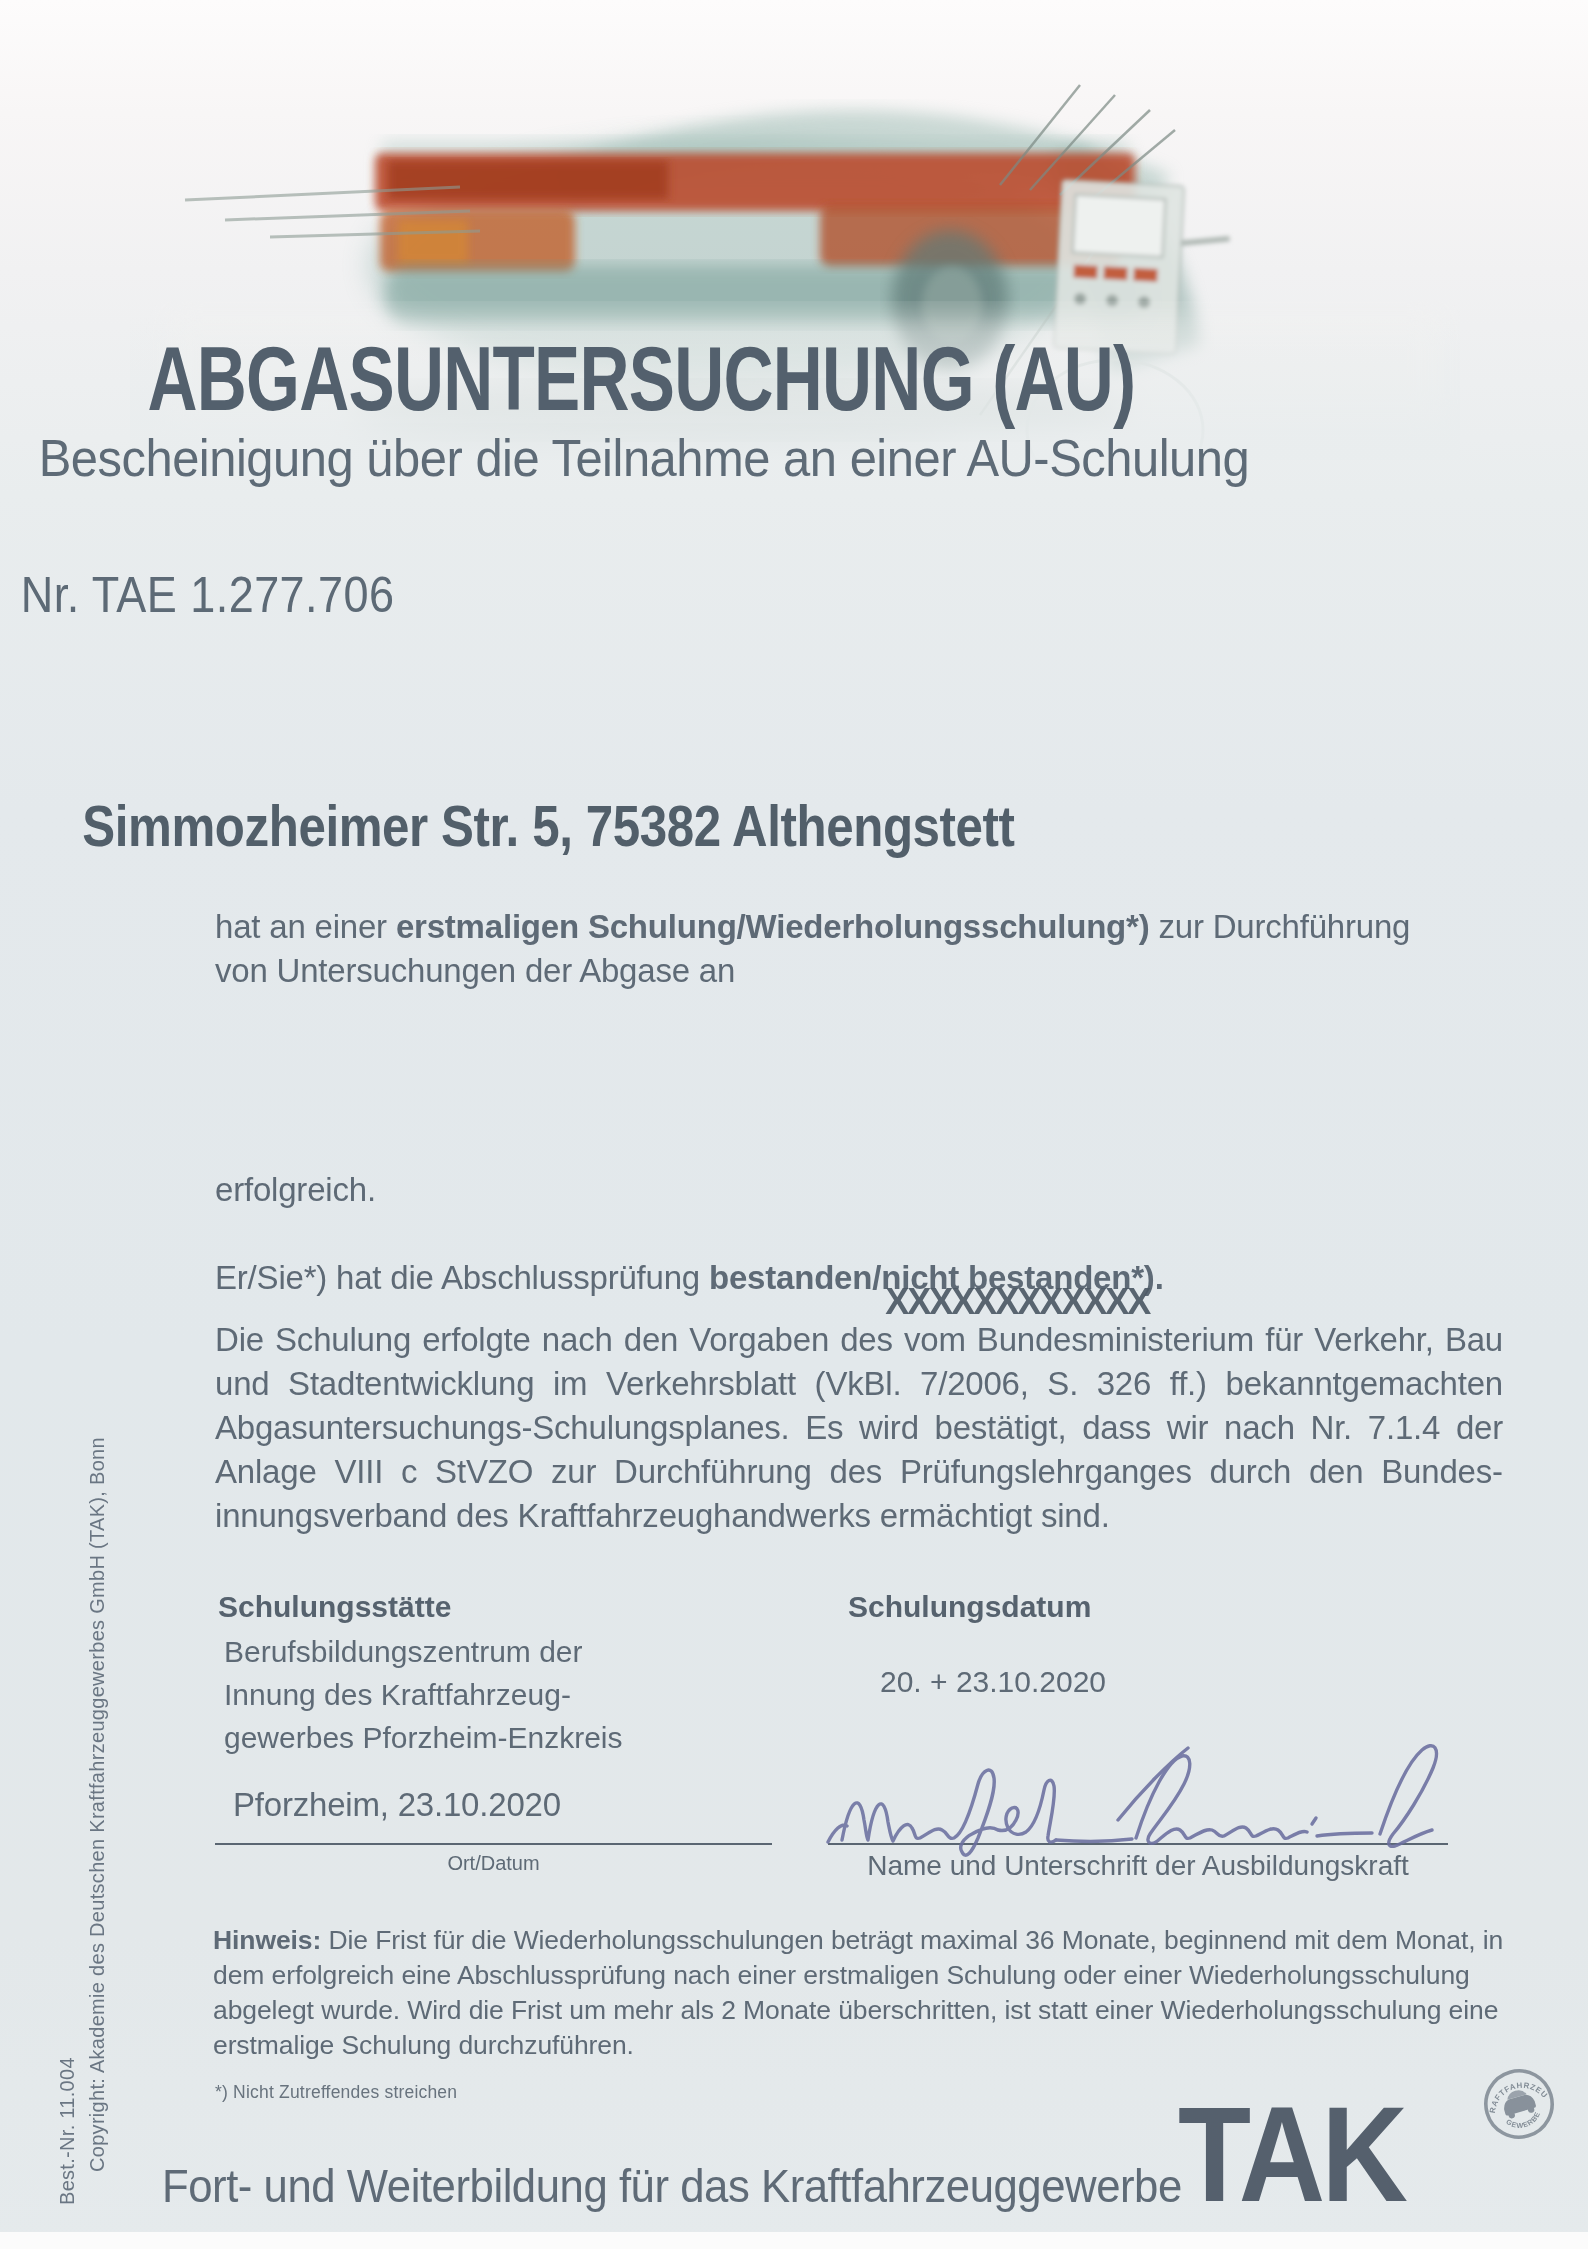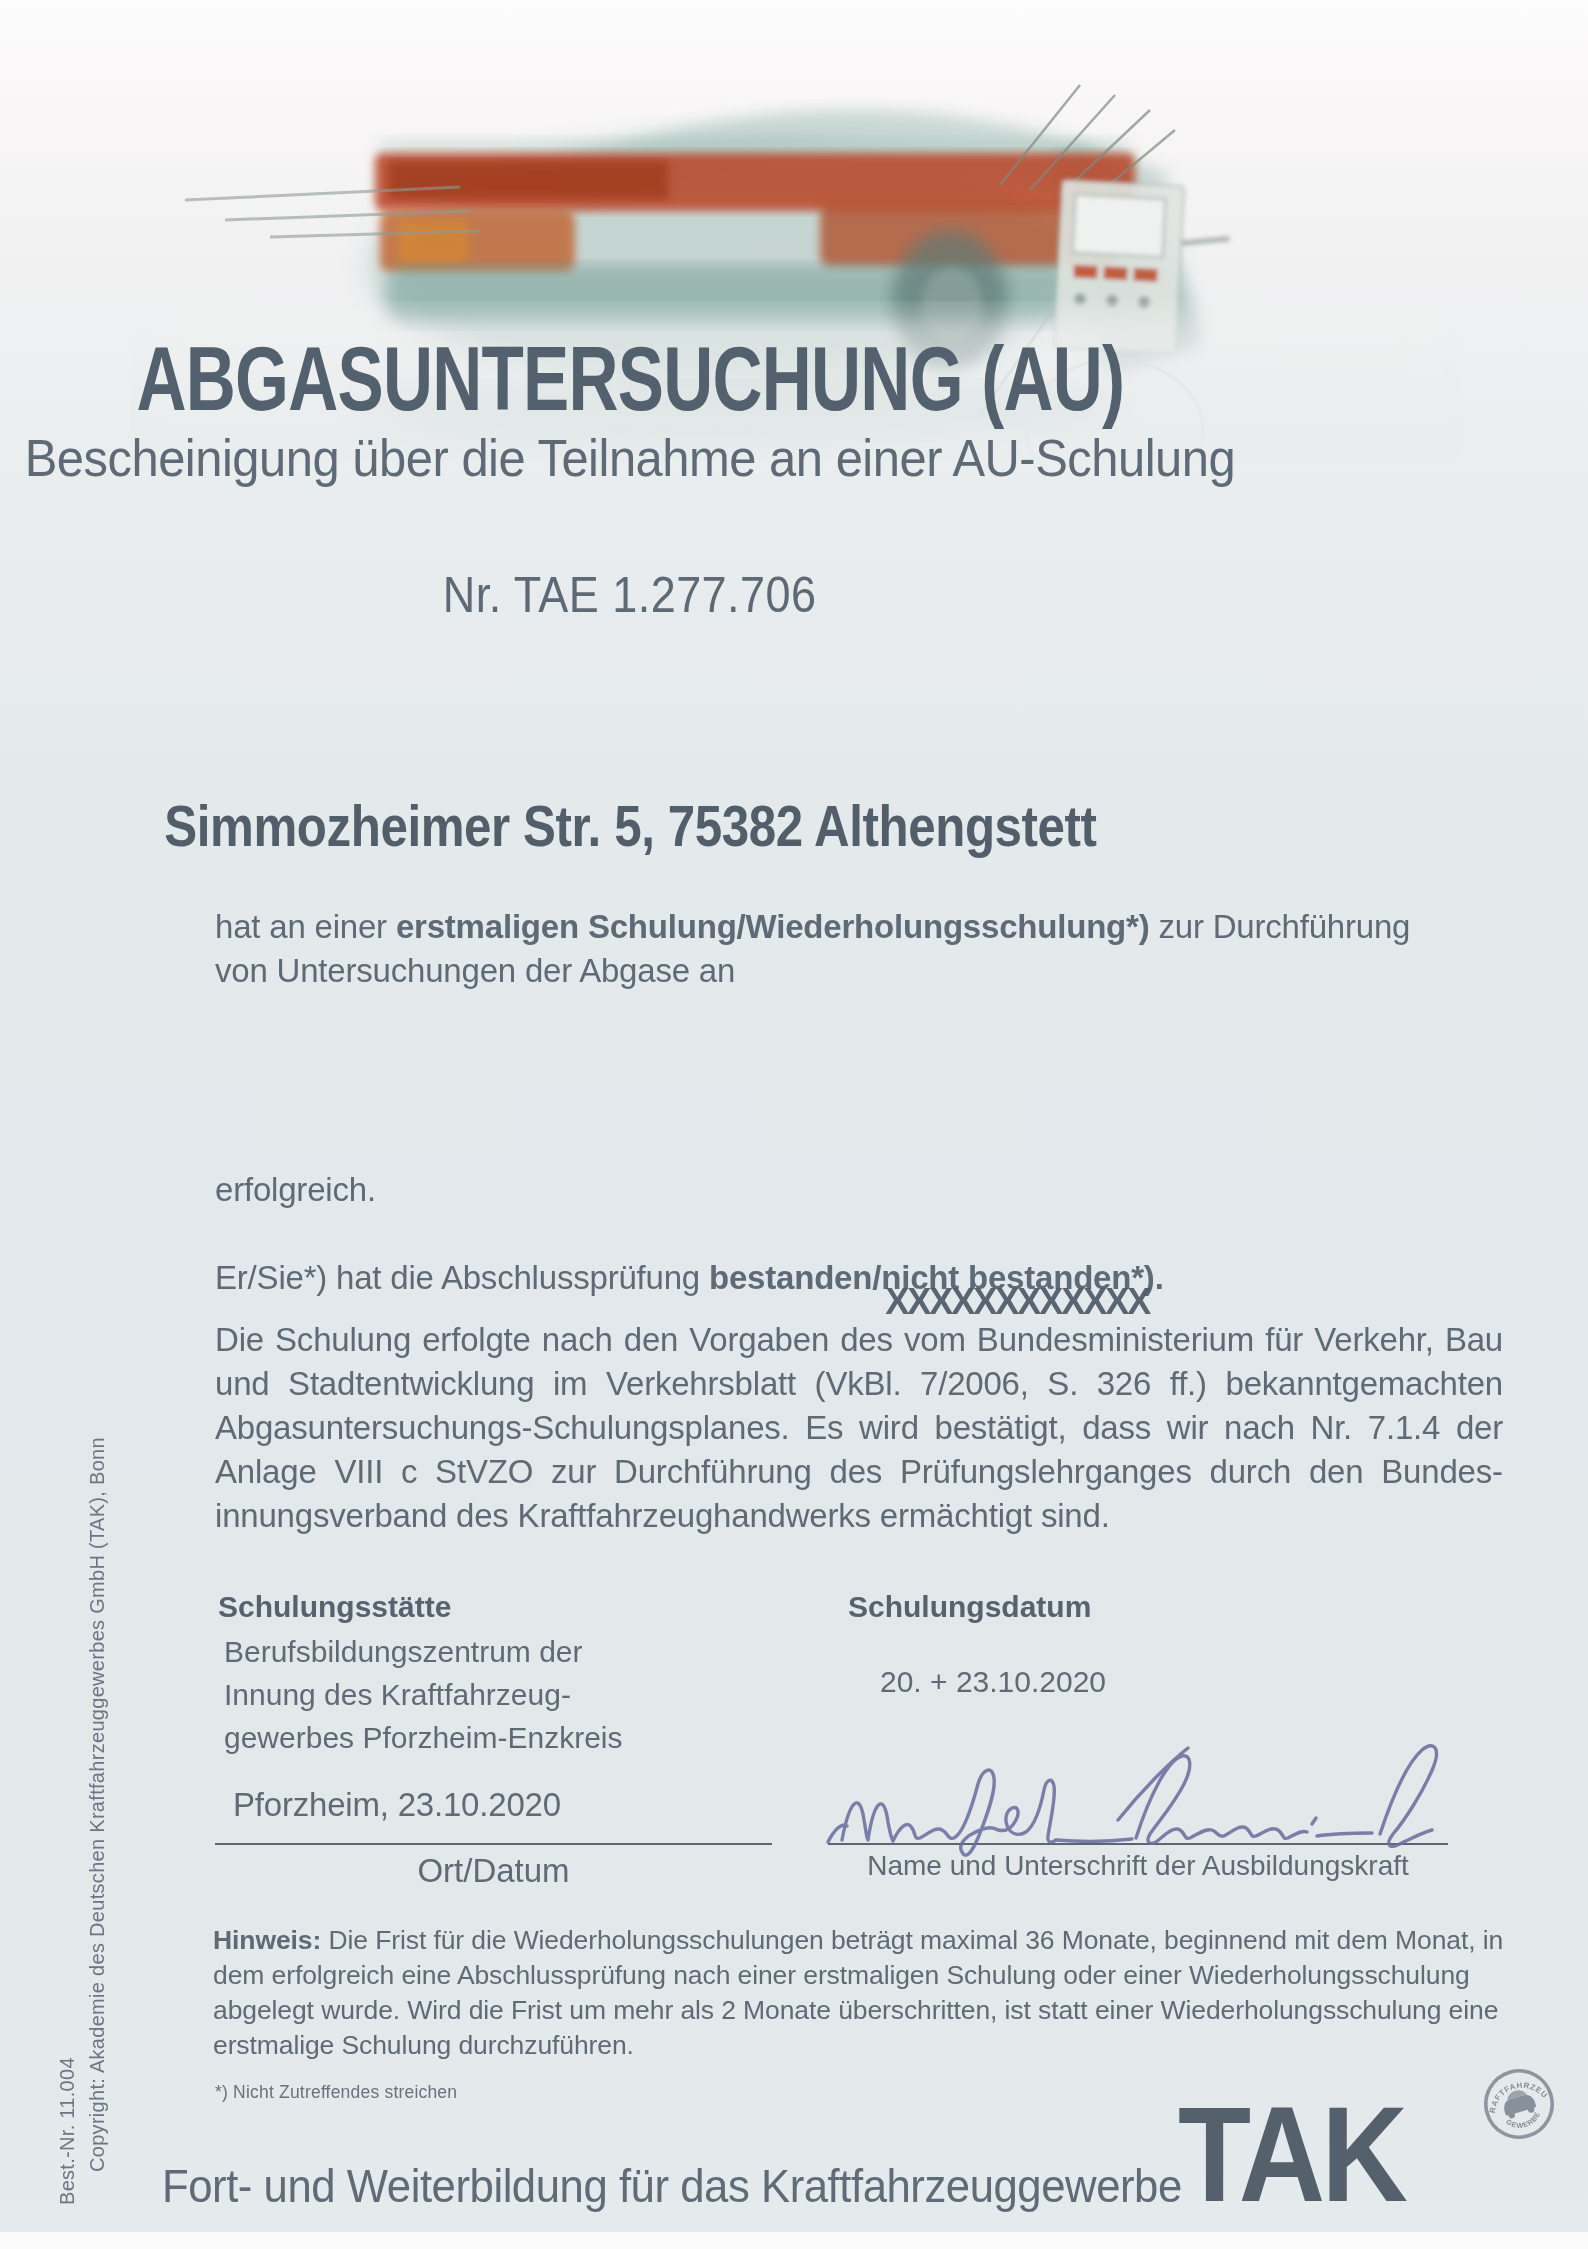--- a/index.html
+++ b/index.html
@@ -2,37 +2,37 @@
 <html><head>
 <meta charset="utf-8">
 <style>
   html,body{margin:0;padding:0;background:#888;}
   .page{
     position:relative;width:1588px;height:2249px;overflow:hidden;
     font-family:"Liberation Sans",sans-serif;color:#5d6a76;
     background:linear-gradient(180deg,#fdfcfc 0%,#f8f6f6 5%,#f1f1f2 12%,#e9edee 22%,#e4e9ec 36%,#e2e8eb 60%,#e3e8ea 86%,#e5eaec 100%);
   }
   .abs{position:absolute;}
-  .crow{position:absolute;left:0;width:1260px;display:flex;justify-content:center;align-items:baseline;}
+  .crow{position:absolute;left:0;width:1260px;display:flex;align-items:baseline;}
   .cond{display:inline-block;white-space:nowrap;transform-origin:center;}
   .condL{display:inline-block;white-space:nowrap;transform-origin:left center;}
   .b{font-weight:bold;}
   .title{font-size:90px;font-weight:bold;color:#53606d;letter-spacing:-1px;}
   .subtitle{font-size:52px;color:#5e6b77;letter-spacing:-0.5px;}
   .certno{font-size:50px;color:#5d6a76;letter-spacing:0.5px;}
   .namebig{font-size:58px;font-weight:bold;color:#525f6a;letter-spacing:-0.5px;}
   .namesmall{font-size:40px;font-weight:bold;color:#525f6a;margin-left:18px;}
   .address{font-size:58px;font-weight:bold;color:#525f6a;letter-spacing:-0.5px;}
   .bodytxt{font-size:33px;line-height:1.33;letter-spacing:-0.2px;color:#5e6a76;}
   .just{text-align:justify;}
   .course{font-size:35px;font-weight:bold;color:#56626e;letter-spacing:-0.3px;}
   .label-b{font-size:30px;font-weight:bold;color:#56626e;}
   .detail{font-size:30px;line-height:1.44;white-space:pre-line;color:#5e6a76;}
   .hline{border-top:2px solid #5a6672;height:0;}
-  .small-label{font-size:33px;color:#5e6a76;text-align:center;}
+  .small-label{font-size:20px;color:#5e6a76;text-align:center;}
   .note{font-size:26.5px;line-height:1.32;letter-spacing:-0.1px;color:#5e6a76;}
   .footnote{font-size:17.5px;color:#68737e;letter-spacing:0.2px;}
   .tagline{font-size:47px;color:#5f6b77;letter-spacing:-0.5px;}
   .tak{font-size:136px;font-weight:bold;color:#55606d;letter-spacing:-4px;line-height:1;}
   .sidebar-txt{font-size:20px;color:#6a7683;white-space:nowrap;transform:rotate(-90deg);transform-origin:0 0;letter-spacing:0.3px;}
   .xwrap{position:relative;display:inline-block;}
   .xxx{
     position:absolute;left:4px;top:22px;font-weight:bold;font-size:36px;
     letter-spacing:-2px;color:#4e5a66;opacity:0.92;white-space:nowrap;
   }

